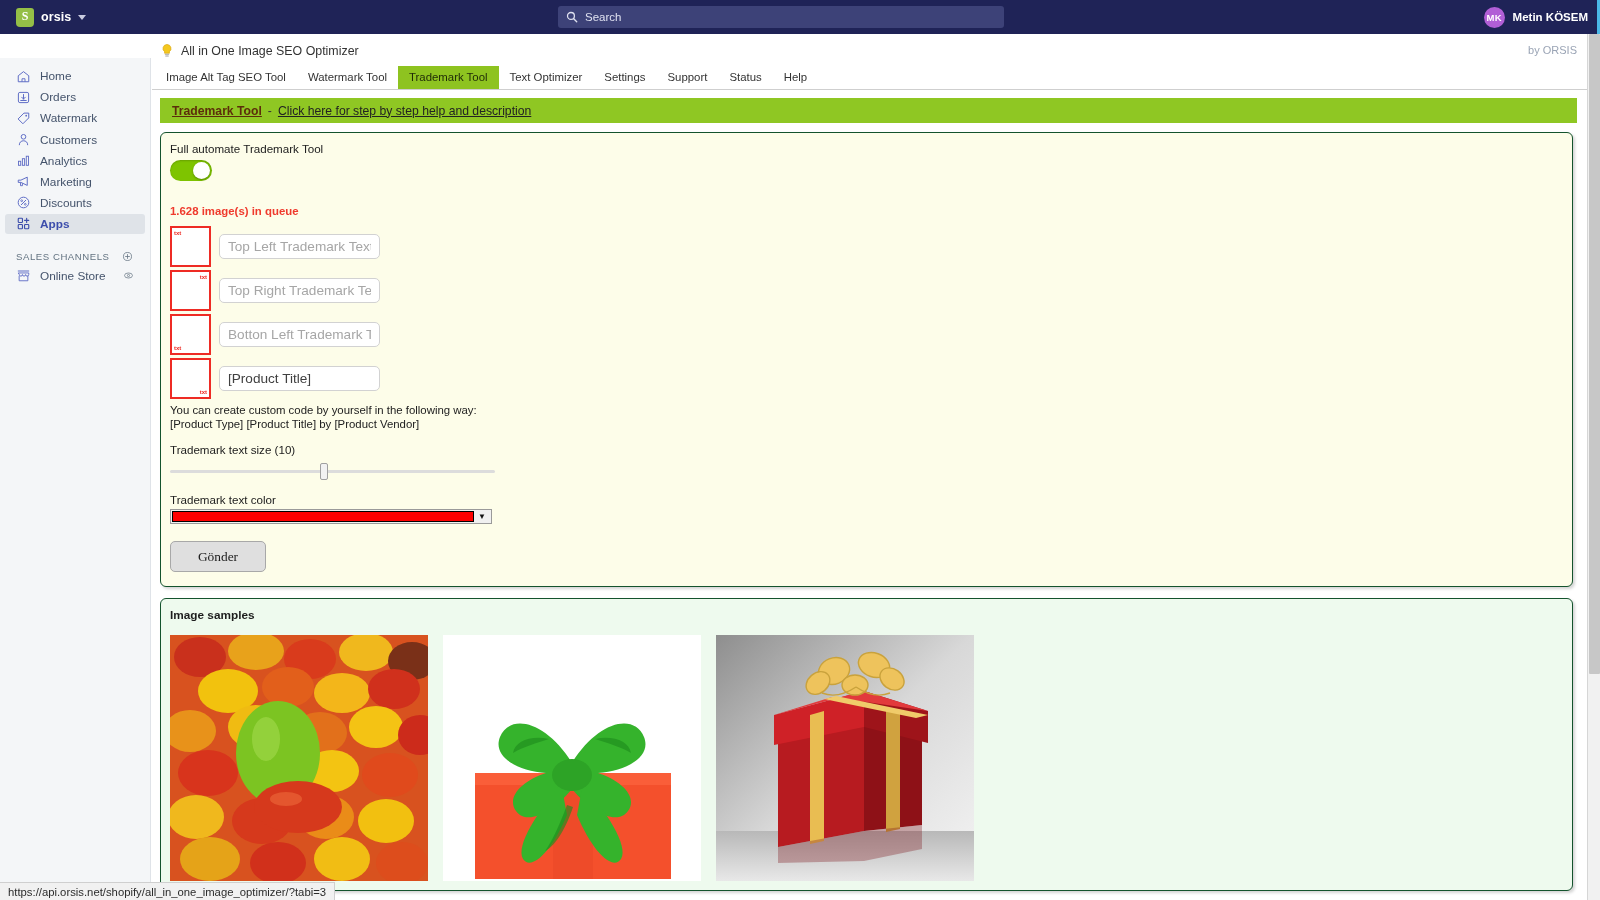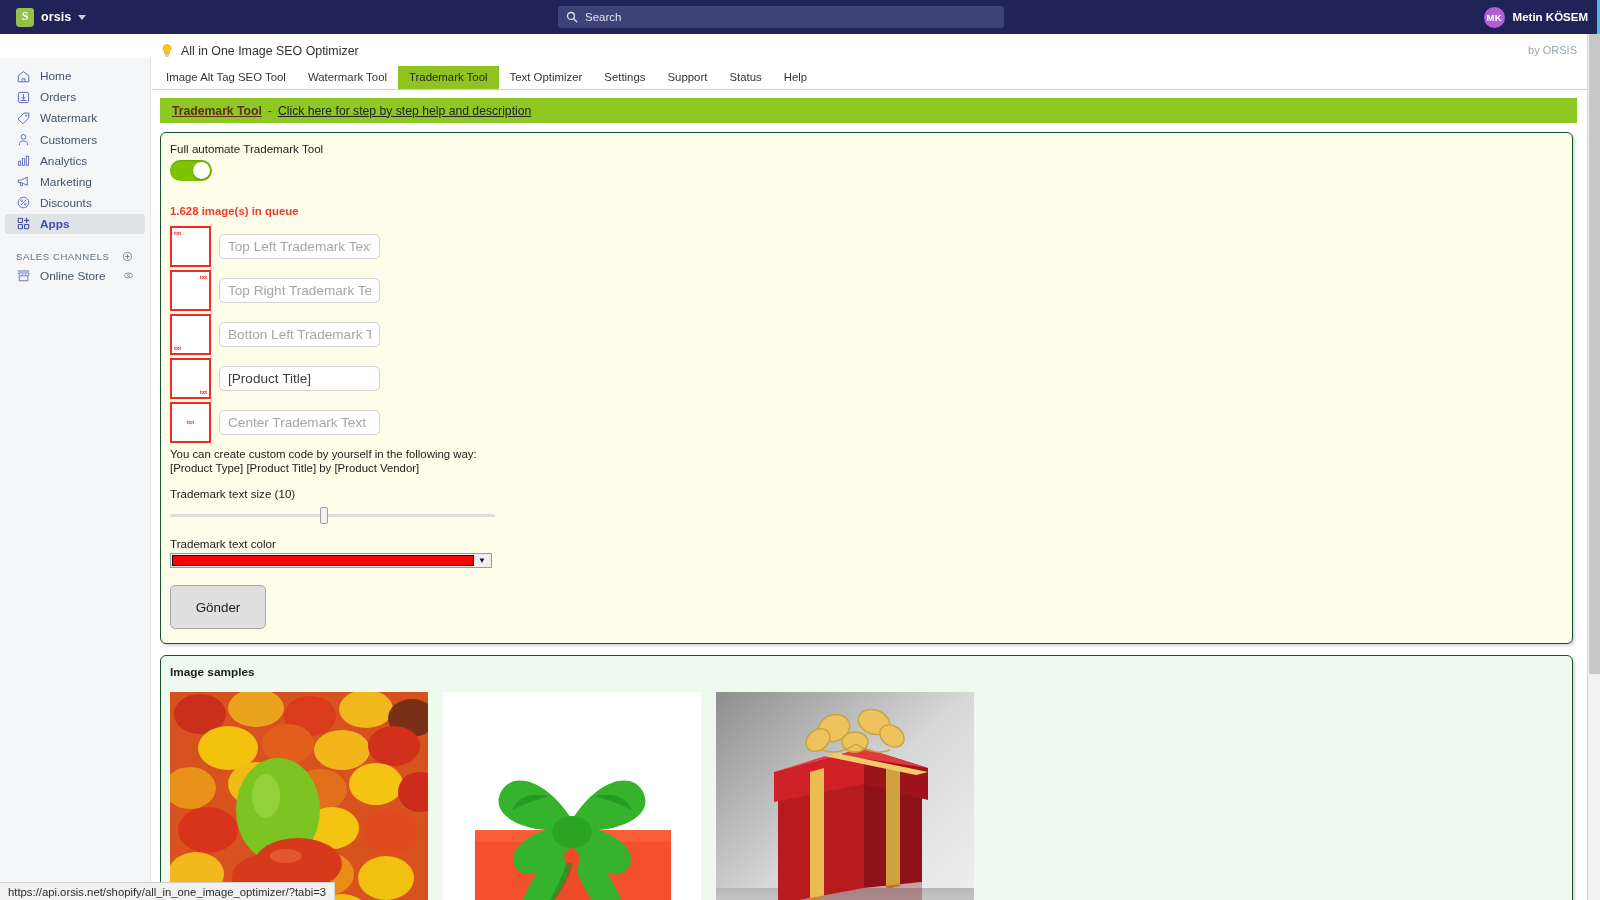--- a/index.html
+++ b/index.html
@@ -237,24 +237,24 @@
   }
   #color-swatch {
     flex: 1 1 auto; height: 11px; background: #fe0000;
     border: 1px solid #000;
   }
   #color-arrow {
     width: 16px; text-align: center; font-size: 8px; color: #111;
     line-height: 13px;
   }
   #submit-btn {
-    margin-top: 17px; width: 96px; height: 44px;
+    margin-top: 17px; width: 96px; height: 31px;
     background: #dfdfdf; border: 1px solid #a8a8a8;
     border-radius: 5px; font-size: 13.4px; color: #202020;
-    cursor: pointer; font-family: Liberation Sans, sans-serif;
+    cursor: pointer; font-family: Liberation Serif, serif;
   }
 
   
   #samples-title { font-size: 11.8px; font-weight: bold; color: #1d1d1d; }
   #samples-strip { display: flex; gap: 15px; margin-top: 13px; }
   .sample-img { width: 258px; height: 246px; overflow: hidden; position: relative; }
 
   
   #statusbar {
     position: absolute; left: 0; bottom: 0;
@@ -474,26 +474,20 @@
         <input class="tm-input" type="text" placeholder="Botton Left Trademark Text" style="">
       </div>
 
       <div class="tm-row">
         <div class="tm-box br">
           <span class="txt">txt</span>
         </div>
         <input class="tm-input" type="text" value="[Product Title]" style="">
       </div>
 
-      <div class="tm-row">
-        <div class="tm-box ct">
-          <span class="txt">txt</span>
-        </div>
-        <input class="tm-input" type="text" placeholder="Center Trademark Text" style="">
-      </div>
     </div>
 
     <div id="help-text">
       <div>You can create custom code by yourself in the following way:</div>
       <div>[Product Type] [Product Title] by [Product Vendor]</div>
     </div>
 
     <div id="size-label">Trademark text size (10)</div>
     <div id="slider-wrap">
       <div id="slider-track"></div>

